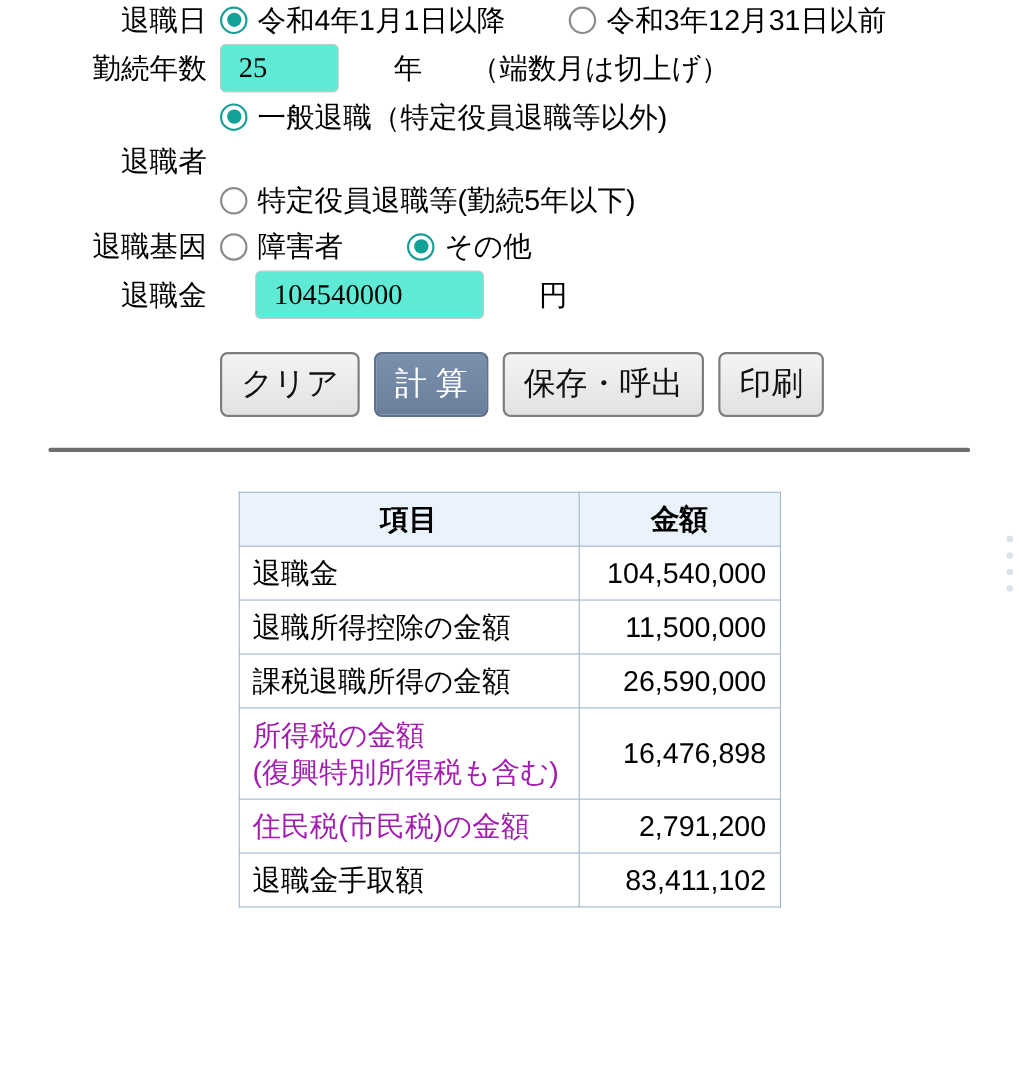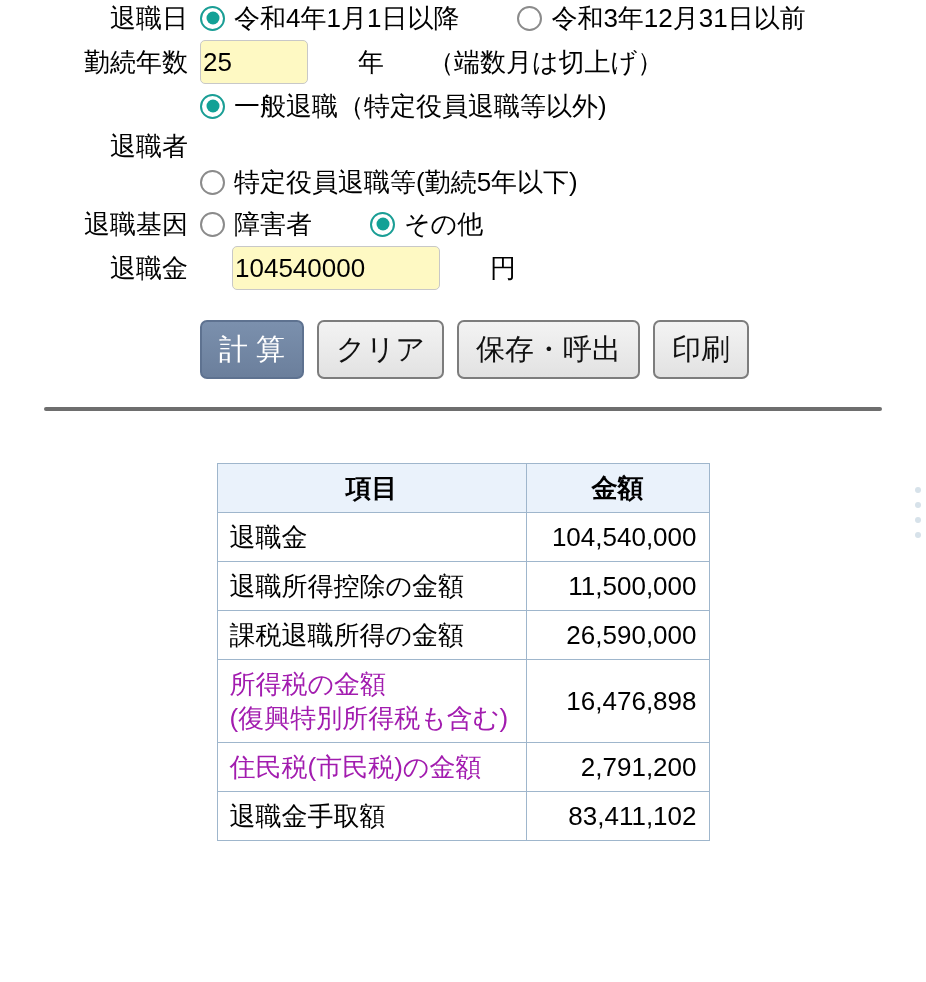--- a/index.html
+++ b/index.html
@@ -71,27 +71,27 @@
     left: 50%;
     top: 50%;
     transform: translate(-50%, -50%);
     width: 13px;
     height: 13px;
     border-radius: 50%;
     background: #12a196;
   }
 
   input.text-field {
-    font-family: Liberation Sans, sans-serif;
+    font-family: Liberation Serif, serif;
     font-size: 26px;
     line-height: 30px;
-    padding: 6px 2px;
+    padding: 6px 16px;
     border: 1px solid #c8c8c8;
     border-radius: 5px;
-    background: #fef9c3;
+    background: #5eead4;
     color: #000;
     box-sizing: border-box;
     outline: none;
   }
   #years-input { width: 108px; }
   #amount-input { width: 208px; margin-left: 32px; }
 
   .unit {
     font-size: 26px;
     margin-left: 10px;
@@ -140,21 +140,21 @@
 
   .divider {
     height: 4px;
     background: #6e6e6e;
     margin: 28px 44px 0 44px;
     border-radius: 2px;
   }
 
   
   .table-wrap {
-    margin-top: 52px;
+    margin-top: 36px;
     display: flex;
     justify-content: center;
   }
   table.result {
     border-collapse: collapse;
     font-size: 26px;
   }
   table.result th,
   table.result td {
     border: 1px solid #9fb6cc;
@@ -260,22 +260,22 @@
 
   <div class="row">
     <div class="row-label">退職金</div>
     <div class="row-body">
       <input id="amount-input" class="text-field" type="text" value="104540000" style="">
       <span class="unit">円</span>
     </div>
   </div>
 
   <div class="button-row">
+    <button class="btn">クリア</button>
     <button class="btn primary">計 算</button>
-    <button class="btn">クリア</button>
     <button class="btn">保存・呼出</button>
     <button class="btn">印刷</button>
   </div>
 
   <div class="divider"></div>
 </div>
 
 <div class="table-wrap">
   <table class="result">
     <thead>

